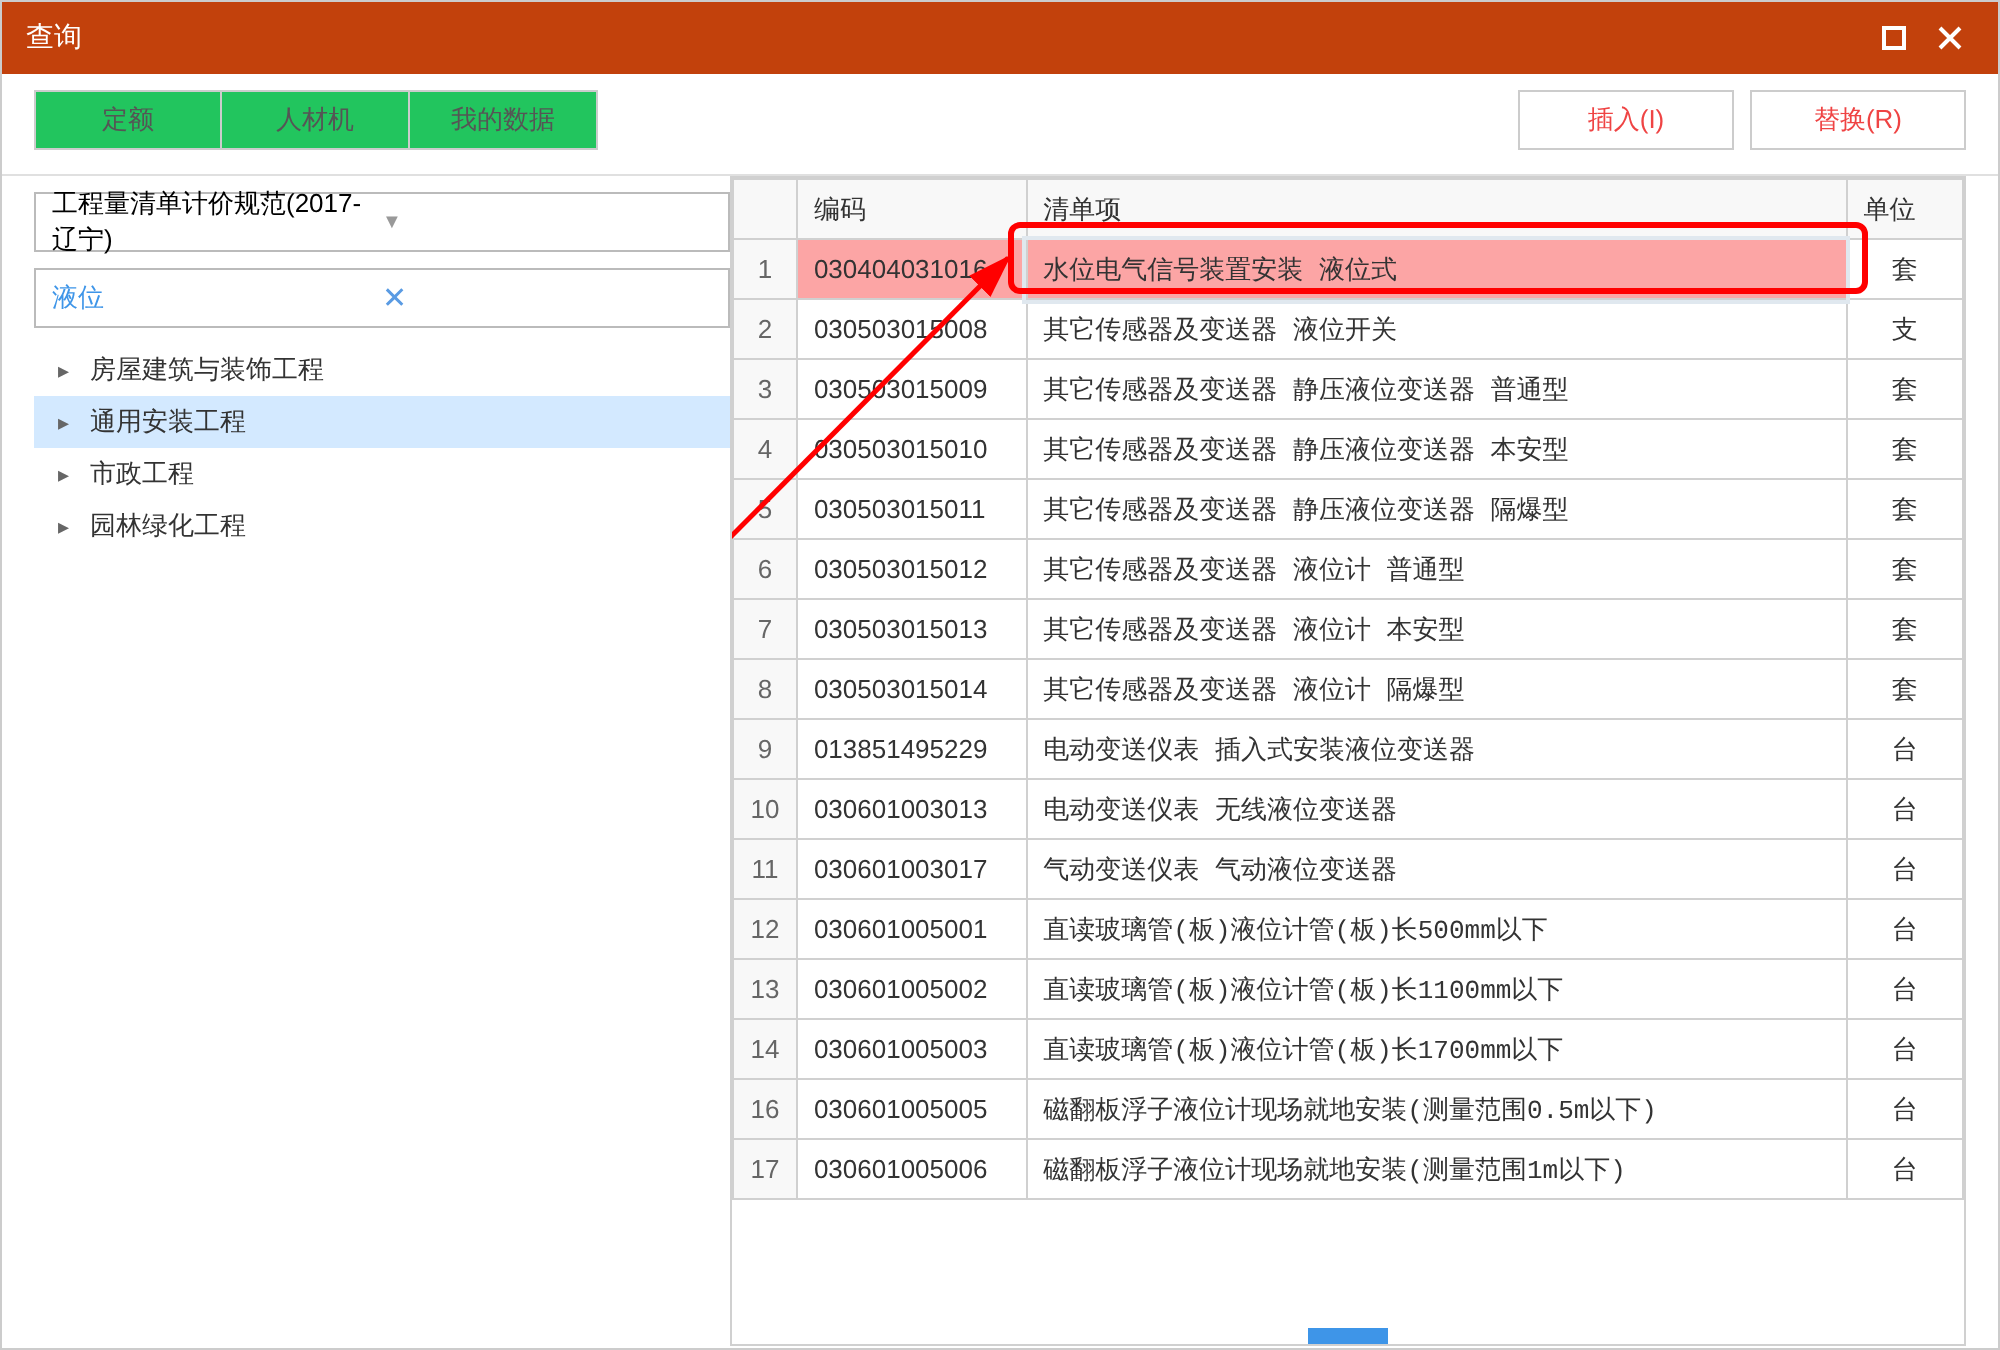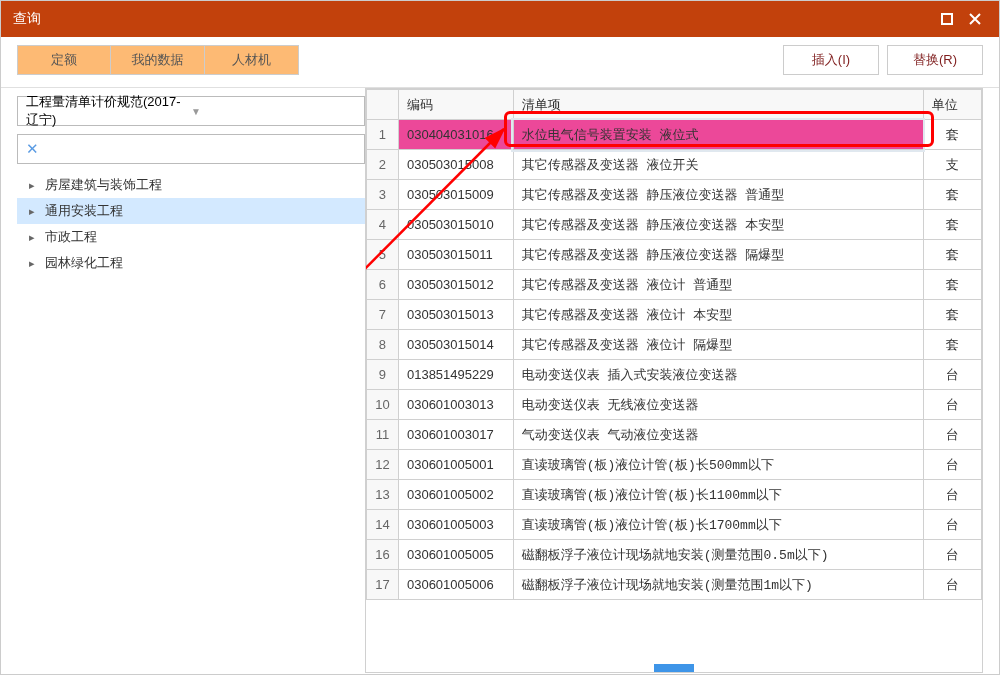--- a/index.html
+++ b/index.html
@@ -7,25 +7,25 @@
     
     .window { width: 1000px; height: 675px; display: flex; flex-direction: column; border: 1px solid #ccc; position: relative; }
     
     .titlebar { height: 36px; background: #c2410c; color: #fff; display: flex; align-items: center; padding: 0 12px; }
     .titlebar .title { flex: 1; font-size: 14px; }
     .titlebar .ctrl { width: 24px; height: 24px; display: flex; align-items: center; justify-content: center; cursor: pointer; margin-left: 4px; }
     .titlebar .ctrl svg { stroke: #fff; stroke-width: 2; fill: none; }
     
     .toolbar-row { display: flex; align-items: center; padding: 8px 16px 12px; }
     .tabs { display: flex; }
-    .tab { width: 94px; height: 30px; border: 1px solid #ccc; border-left: none; display: flex; align-items: center; justify-content: center; cursor: pointer; color: #555; background: #fdba74; }
+    .tab { width: 94px; height: 30px; border: 1px solid #ccc; border-left: none; display: flex; align-items: center; justify-content: center; cursor: pointer; color: #555; background: #22c55e; }
     .tab:first-child { border-left: 1px solid #ccc; }
     .tab.active { background: #3E95E8; color: #fff; border-color: #3E95E8; }
     .toolbar-spacer { flex: 1; }
-    .btn { width: 96px; height: 30px; border: 1px solid #ccc; background: #fff; cursor: pointer; margin-left: 8px; display: flex; align-items: center; justify-content: center; color: #7f1d1d; }
+    .btn { width: 108px; height: 30px; border: 1px solid #ccc; background: #fff; cursor: pointer; margin-left: 8px; display: flex; align-items: center; justify-content: center; color: #ef4444; }
     
     .main { flex: 1; display: flex; border-top: 1px solid #e0e0e0; min-height: 0; padding: 0 16px 1px; gap: 0; }
     
     .left-pane { width: 348px; display: flex; flex-direction: column; padding-top: 8px; min-height: 0; }
     .dropdown { height: 30px; border: 1px solid #bbb; display: flex; align-items: center; padding: 0 8px; margin-bottom: 8px; cursor: pointer; }
     .dropdown span { flex: 1; }
     .dropdown .arrow { color: #999; font-size: 10px; }
     .searchbox { height: 30px; border: 1px solid #bbb; display: flex; align-items: center; padding: 0 8px; margin-bottom: 8px; color: #3E95E8; }
     .searchbox span { flex: 1; }
     .searchbox .clear { color: #5a9be3; cursor: pointer; font-size: 15px; }
@@ -35,21 +35,21 @@
     .tree-item .caret { width: 12px; display: inline-block; color: #666; font-size: 11px; margin-right: 4px; }
     
     .right-pane { flex: 1; position: relative; border: 1px solid #d0d0d0; min-height: 0; overflow: hidden; background: #fff; }
     .grid { width: 100%; overflow: auto; height: 100%; }
     table { border-collapse: collapse; width: 100%; }
     th, td { border: 1px solid #d0d0d0; padding: 0 8px; height: 30px; text-align: left; color: #333; white-space: nowrap; }
     th { background: #f8f8f8; text-align: left; font-weight: normal; }
     td.rownum { text-align: center; color: #666; background: #f8f8f8; width: 32px; }
     td.unit { text-align: center; width: 60px; }
     td.code { width: 116px; }
-    tr.selected td.code, tr.selected td.desc { background: #ec4899; }
+    tr.selected td.code, tr.selected td.desc { background: #fca5a5; }
     tr.selected td.desc { outline: 2px solid #e0e8ef; }
     
     .highlight-box { position: absolute; border: 3px solid #f00; border-radius: 6px; pointer-events: none; }
     .arrow-overlay { position: absolute; pointer-events: none; }
     .resize-handle { position: absolute; bottom: 0; left: 50%; width: 40px; height: 8px; background: #3E95E8; transform: translateX(-50%); }
     
     th.cornercell { width: 32px; }
     td.desc { width: 420px; font-family: Liberation Mono, monospace; }
   </style>
 </head>
@@ -67,36 +67,37 @@
     <span class="ctrl">
       <svg width="12" height="12">
           <path d="M1 1 L11 11 M11 1 L1 11"></path>
         </svg>
     </span>
   </div>
 
   <div class="toolbar-row">
     <div class="tabs">
       <div class="tab">定额</div>
+      <div class="tab">人材机</div>
       <div class="tab">我的数据</div>
-      <div class="tab">人材机</div>
     </div>
     <div class="toolbar-spacer"></div>
     <div class="btn">插入(I)</div>
     <div class="btn">替换(R)</div>
   </div>
 
   <div class="main">
 
     <div class="left-pane">
       <div class="dropdown">
         <span>工程量清单计价规范(2017-辽宁)</span>
         <span class="arrow">▼</span>
       </div>
       <div class="searchbox">
+        <span>液位</span>
         <span class="clear">✕</span>
       </div>
       <div class="tree" id="tree">
           <div class="tree-item">
             <span class="caret">▸</span>
             <span>房屋建筑与装饰工程</span>
           </div>
           <div class="tree-item selected">
             <span class="caret">▸</span>
             <span>通用安装工程</span>

